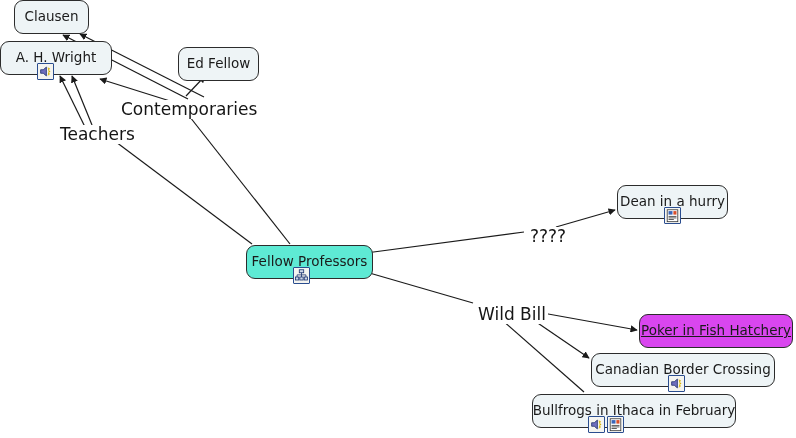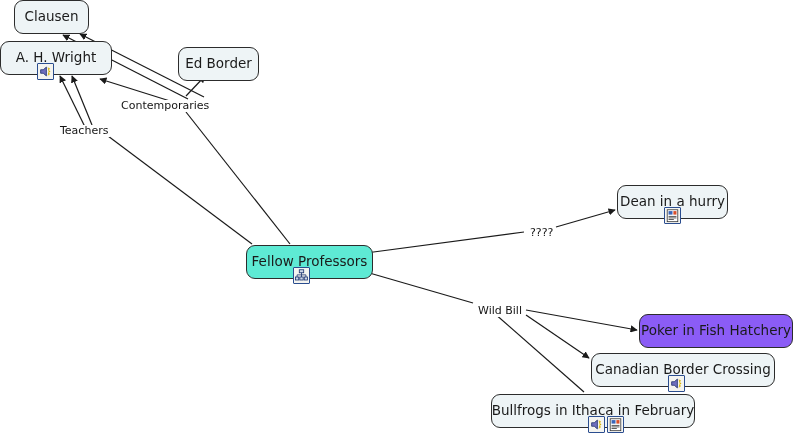--- a/index.html
+++ b/index.html
@@ -40,21 +40,21 @@
     font-size: 13.5px;
     font-family: "DejaVu Sans", sans-serif;
     z-index: 5;
   }
   .node-label {
     display: block;
     line-height: 1;
   }
   .edge-label {
     position: absolute;
-    font-size: 11px;
+    font-size: 17px;
     font-family: "DejaVu Sans", sans-serif;
     color: #151515;
     white-space: nowrap;
     background: #ffffff;
     padding: 0 2px;
     z-index: 4;
     line-height: 1.1;
   }
   .icon-row {
     position: absolute;
@@ -102,35 +102,35 @@
   </svg>
 
   <div id="node-layer">
       <div class="node" style="left: 14px; top: 0px; width: 75px; background: rgb(238, 244, 246); border-color: rgb(44, 44, 44);">
         <span class="node-label">Clausen</span>
       </div>
       <div class="node" style="left: 0px; top: 41px; width: 112px; background: rgb(238, 244, 246); border-color: rgb(44, 44, 44);">
         <span class="node-label">A. H. Wright</span>
       </div>
       <div class="node" style="left: 178px; top: 47px; width: 81px; background: rgb(238, 244, 246); border-color: rgb(44, 44, 44);">
-        <span class="node-label">Ed Border</span>
+        <span class="node-label">Ed Fellow</span>
       </div>
       <div class="node" style="left: 238px; top: 245px; width: 127px; background: #5eead4; border-color: rgb(44, 44, 44); margin-left: 8px;">
         <span class="node-label">Fellow Professors</span>
       </div>
       <div class="node" style="left: 617px; top: 185px; width: 111px; background: rgb(238, 244, 246); border-color: rgb(44, 44, 44);">
         <span class="node-label">Dean in a hurry</span>
       </div>
-      <div class="node" style="left: 639px; top: 314px; width: 154px; background: #8b5cf6; border-color: rgb(44, 44, 44);">
+      <div class="node" style="left: 639px; top: 314px; width: 154px; background: #d946ef; border-color: rgb(44, 44, 44); text-decoration: underline;">
         <span class="node-label">Poker in Fish Hatchery</span>
       </div>
       <div class="node" style="left: 591px; top: 353px; width: 184px; background: rgb(238, 244, 246); border-color: rgb(44, 44, 44);">
         <span class="node-label">Canadian Border Crossing</span>
       </div>
-      <div class="node" style="left: 491px; top: 394px; width: 204px; background: rgb(238, 244, 246); border-color: rgb(44, 44, 44);">
+      <div class="node" style="left: 532px; top: 394px; width: 204px; background: rgb(238, 244, 246); border-color: rgb(44, 44, 44);">
         <span class="node-label">Bullfrogs in Ithaca in February</span>
       </div>
     </div>
   <div id="label-layer">
       <div class="edge-label" style="left: 119px; top: 100px;">Contemporaries</div>
       <div class="edge-label" style="left: 58px; top: 125px;">Teachers</div>
       <div class="edge-label" style="left: 528px; top: 227px;">????</div>
       <div class="edge-label" style="left: 476px; top: 305px;">Wild Bill</div>
     </div>
 

